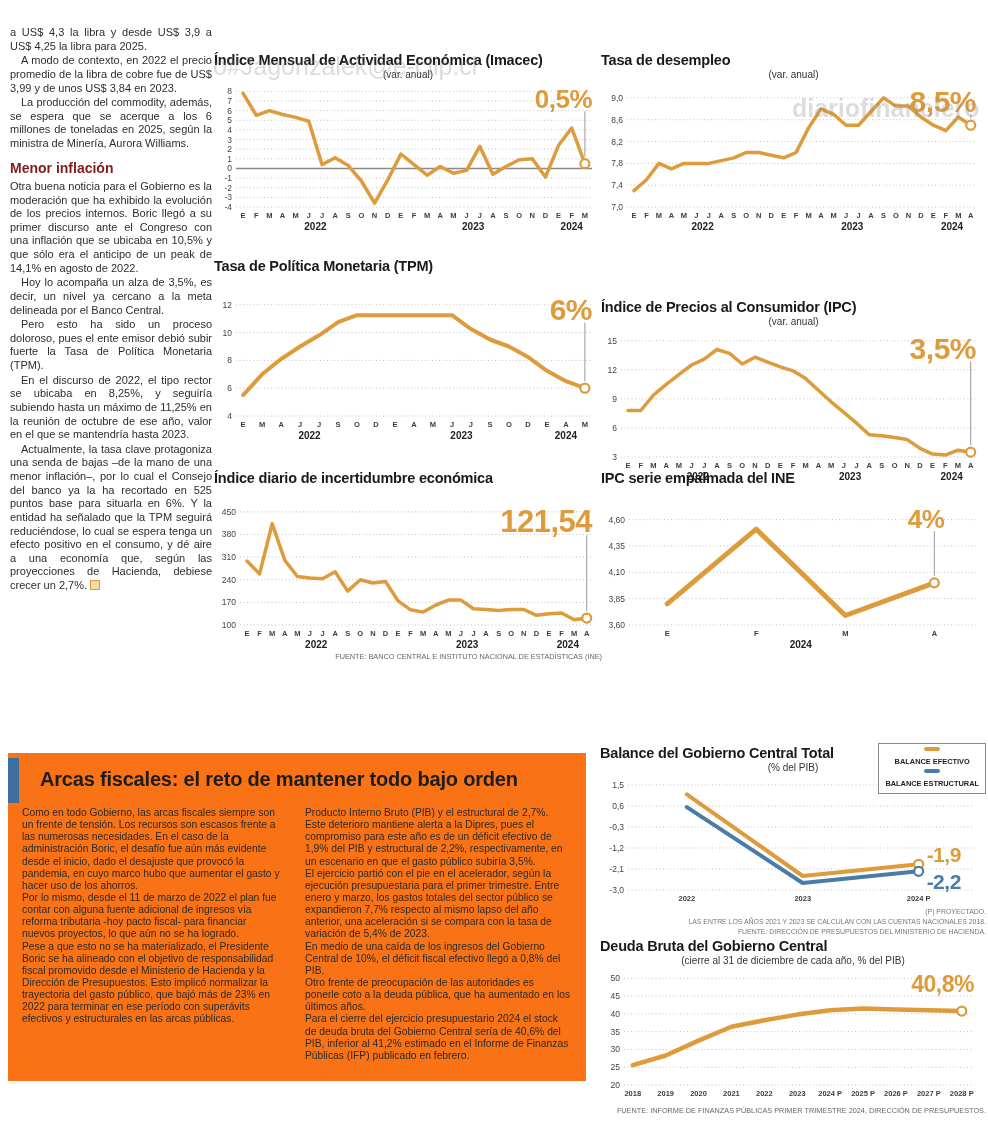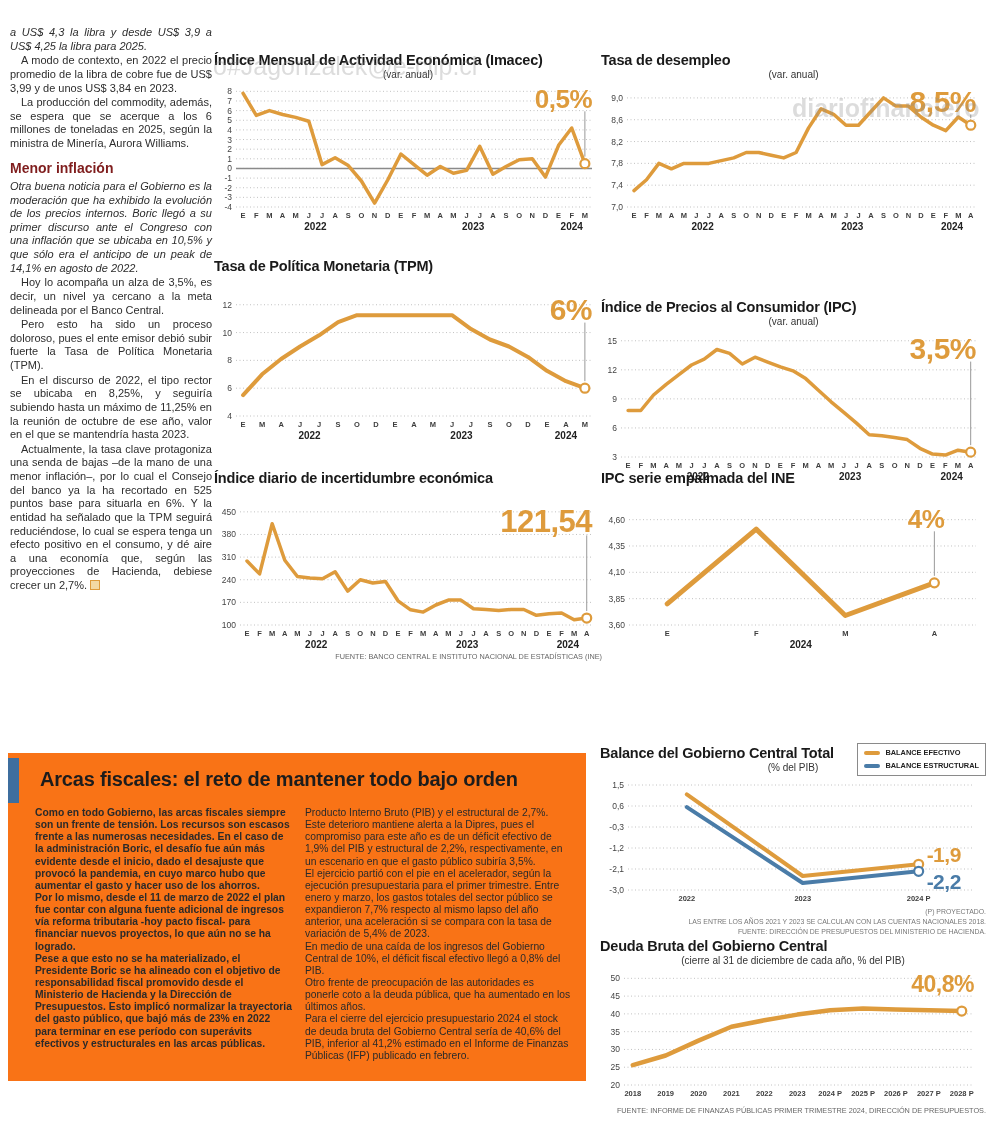--- a/index.html
+++ b/index.html
@@ -1,45 +1,45 @@
 <!DOCTYPE html>
 <html><head>
 <meta charset="utf-8">
 <style>
   html,body{margin:0;padding:0;background:#fff;}
   .canvas{position:relative;width:988px;height:1133px;background:#ffffff;overflow:hidden;
           font-family:"Liberation Sans",sans-serif;}
   .wm{position:absolute;color:#8f8f8f;opacity:.30;font-size:25px;white-space:nowrap;pointer-events:none;z-index:5;}
   .leftcol{position:absolute;left:10px;top:26px;width:202px;color:#2d2d2d;font-size:11px;line-height:1.24;text-align:justify;}
   .leftcol p{margin:0 0 1px 0;text-indent:11px;}
-  .leftcol p.noindent{text-indent:0;font-style:italic;}
+  .leftcol p.noindent{text-indent:0;}
   .subhead{color:#7f1d1d;font-weight:bold;font-size:14px;margin:9px 0 3px 0;}
   .endmark{display:inline-block;width:8px;height:8px;border:1.5px solid #de9b3c;background:#f3d9a4;vertical-align:-1px;margin-left:3px;}
   .main-title{position:absolute;left:218px;top:12px;width:766px;font-size:19.5px;font-weight:bold;color:#1a1a1a;letter-spacing:-0.2px;}
   .chart{position:absolute;}
   .c-title{font-size:14.5px;font-weight:bold;color:#1a1a1a;letter-spacing:-0.2px;white-space:nowrap;}
   .c-title.narrow{white-space:normal;width:250px;font-size:14.5px;}
   .c-sub{font-size:10px;color:#333;height:13px;line-height:13px;text-align:center;}
   .c-src{font-size:7.3px;color:#666;text-align:right;margin-top:1px;}
   .notes{font-size:6.9px;color:#777;text-align:right;line-height:1.45;margin-top:1px;}
   .c-plot svg{display:block;}
   svg text{font-family:"Liberation Sans",sans-serif;}
   .axy{font-size:8.5px;fill:#444;}
   .axx{font-size:7.5px;fill:#3d3d3d;font-weight:bold;}
   .yr{font-size:10px;fill:#222;font-weight:bold;}
   .big{font-weight:bold;letter-spacing:-0.5px;}
   .fiscal-box{position:absolute;left:8px;top:753px;width:578px;height:328px;background:#f97316;}
   .fiscal-bar{position:absolute;left:0;top:5px;width:11px;height:45px;background:#3e6e9e;}
   .fiscal-title{position:absolute;left:32px;top:15px;width:530px;font-size:20px;font-weight:bold;color:#1c1c1c;letter-spacing:-0.2px;}
   .fiscal-col{position:absolute;top:54px;font-size:10.3px;line-height:1.18;color:#2a2a2a;}
   .fiscal-col p{margin:0;}
-  .col-a{left:27px;width:258px;font-weight:bold;}
+  .col-a{left:14px;width:258px;}
   .col-b{left:297px;width:266px;}
   .legend{position:absolute;right:0;top:-2px;background:#fff;border:1px solid #8a8a8a;padding:3px 6px;z-index:6;}
-  .lg-row{display:flex;align-items:center;gap:5px;font-size:7.4px;font-weight:bold;color:#222;line-height:1.7;}
+  .lg-row{display:flex;align-items:center;gap:5px;font-size:7.4px;font-weight:bold;color:#222;line-height:1.7;flex-direction:column;}
   .sw{display:inline-block;width:16px;height:4px;border-radius:2px;}
 </style>
 </head>
 <body>
 
 <div class="canvas">
 
   <div class="wm" style="left:213px;top:52px;">o#Jagonzalek@e-clip.cl</div>
   <div class="wm" style="left:792px;top:94px;font-weight:bold;">diariofinanciero</div>
 

